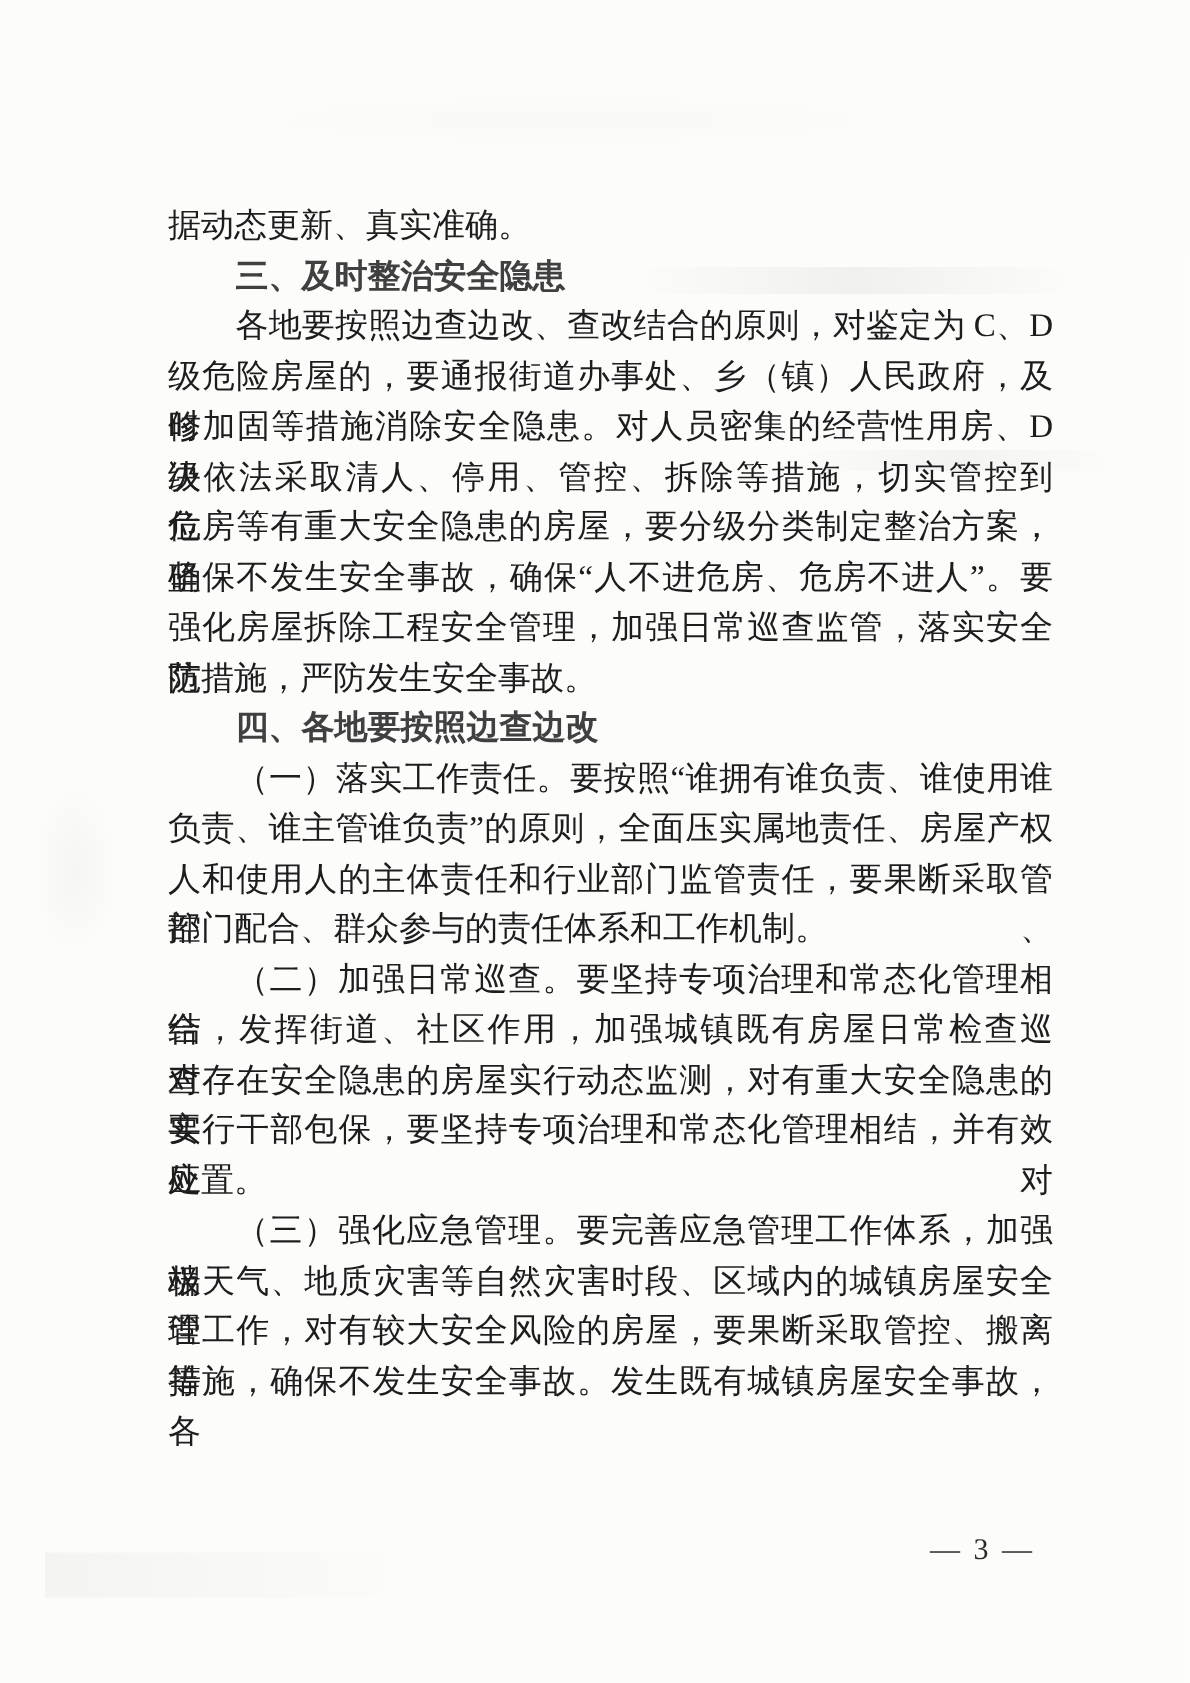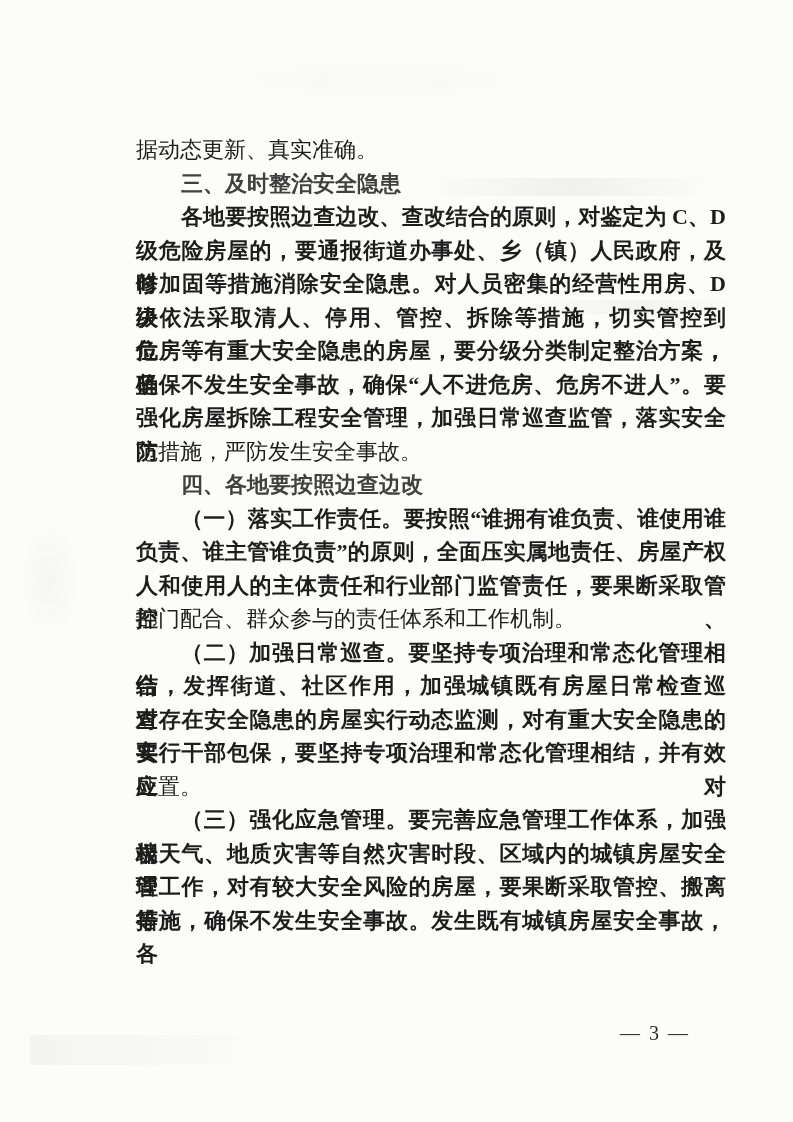--- a/index.html
+++ b/index.html
@@ -20,32 +20,31 @@
       background:radial-gradient(closest-side,rgba(185,185,185,.10),rgba(185,185,185,0));}
   .a4{left:30px;top:1035px;width:260px;height:30px;
       background:linear-gradient(90deg,rgba(185,185,185,.12),rgba(185,185,185,0));}
   .a5{left:120px;top:60px;width:520px;height:40px;
       background:radial-gradient(closest-side,rgba(200,200,200,.07),rgba(200,200,200,0));}
 
   .content{
     position:absolute;
     left:112px;top:133px;
     width:590px;
-    margin-left:24px;
   }
   .line{
     font-size:22px;
     line-height:33.5px;
     height:33.5px;
     color:#1d1d1d;
     text-align:justify;
     text-align-last:left;
     overflow:visible;
   }
-  .line.fill{text-align-last:justify;font-weight:bold;}
+  .line.fill{text-align-last:justify;}
   .line.indent{text-indent:45px;}
   .line.heading{
     font-family:"Liberation Sans","DejaVu Sans",sans-serif;
     font-weight:bold;
     color:#404040;
   }
   .page-number{
     position:absolute;
     left:600px;top:1022px;
     width:110px;

